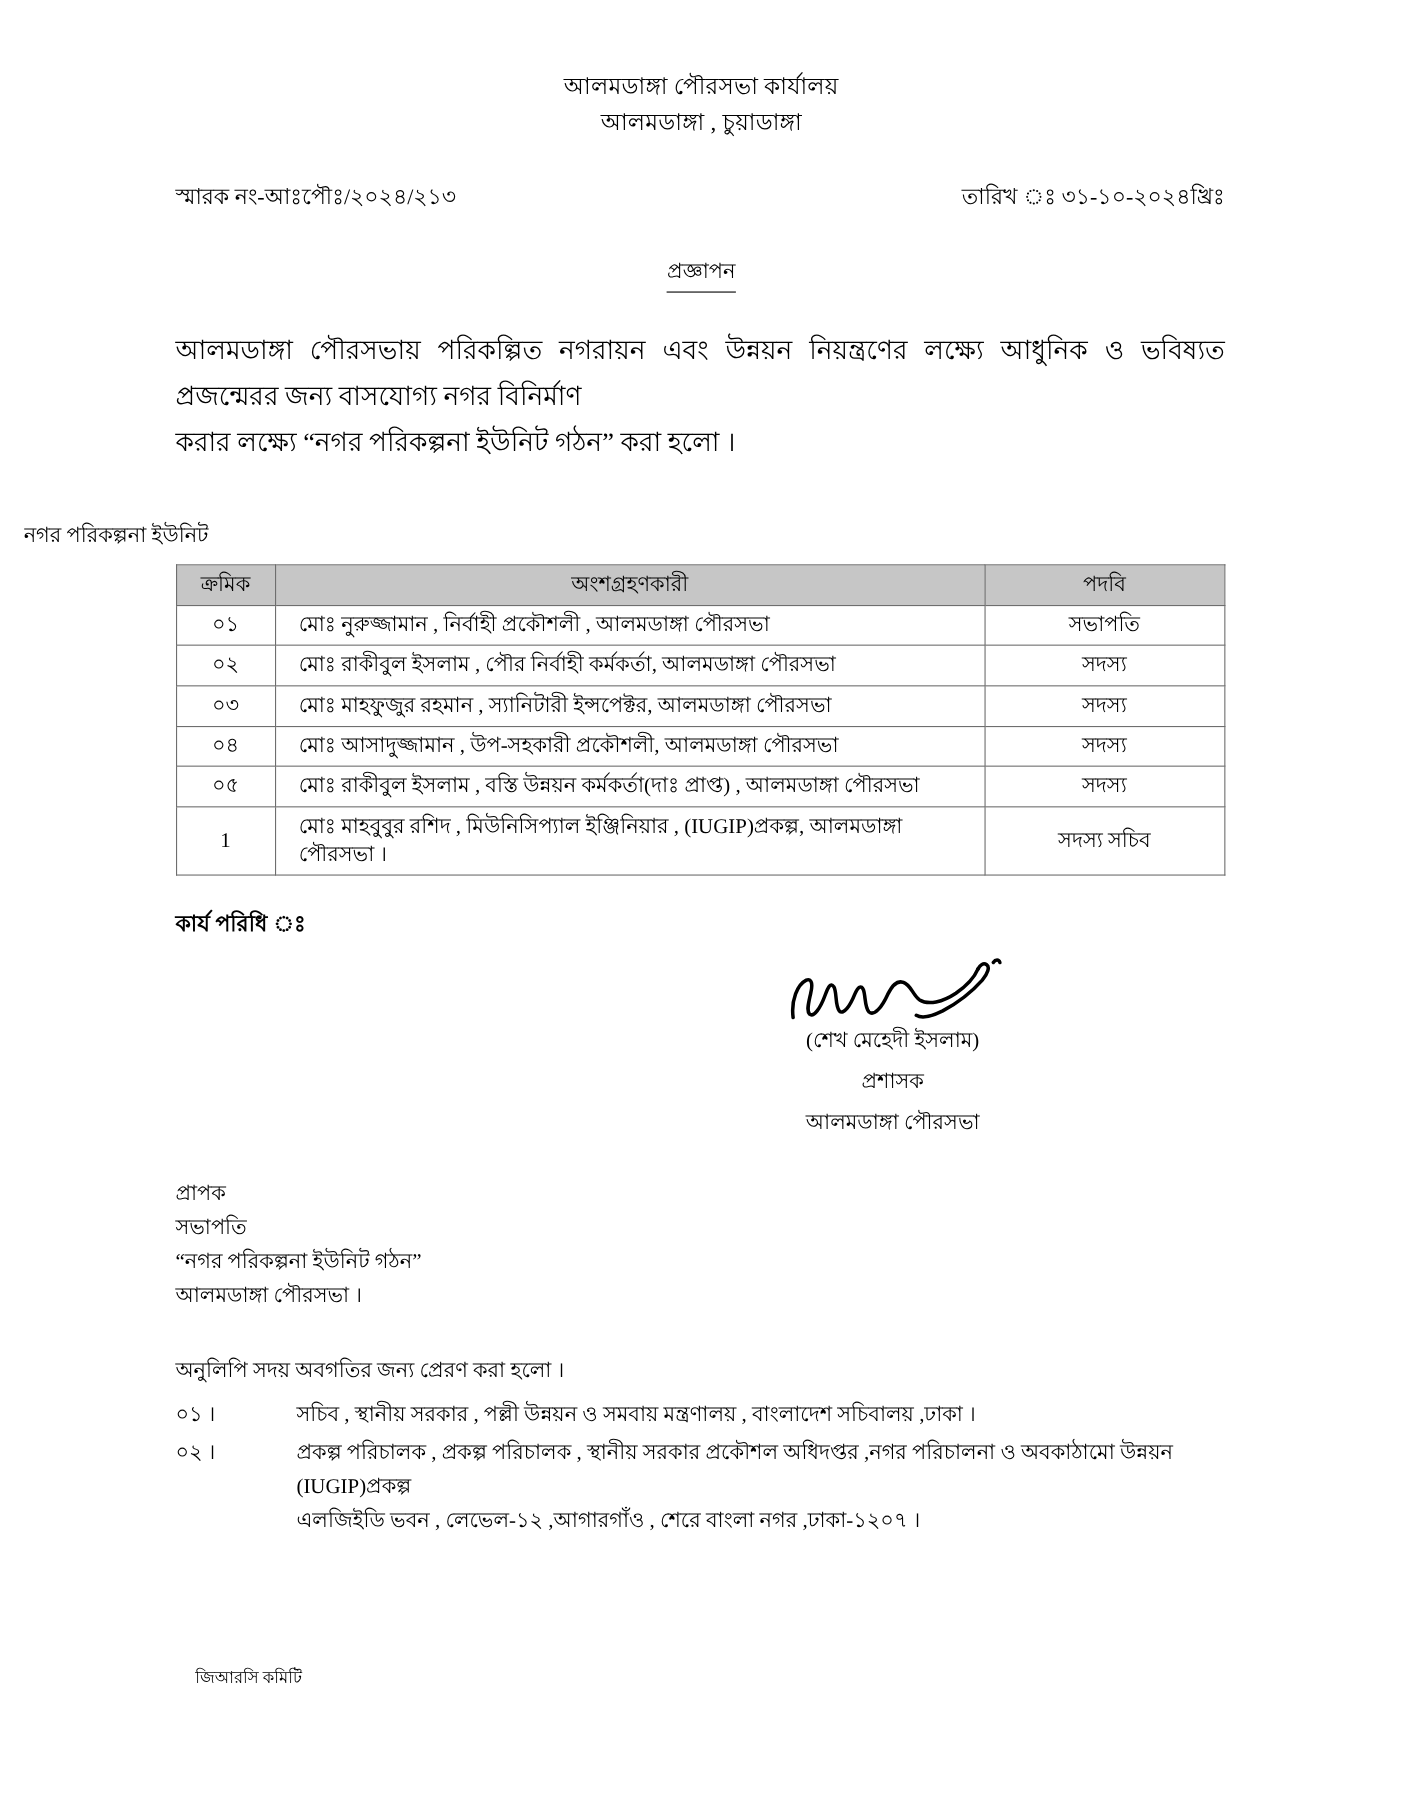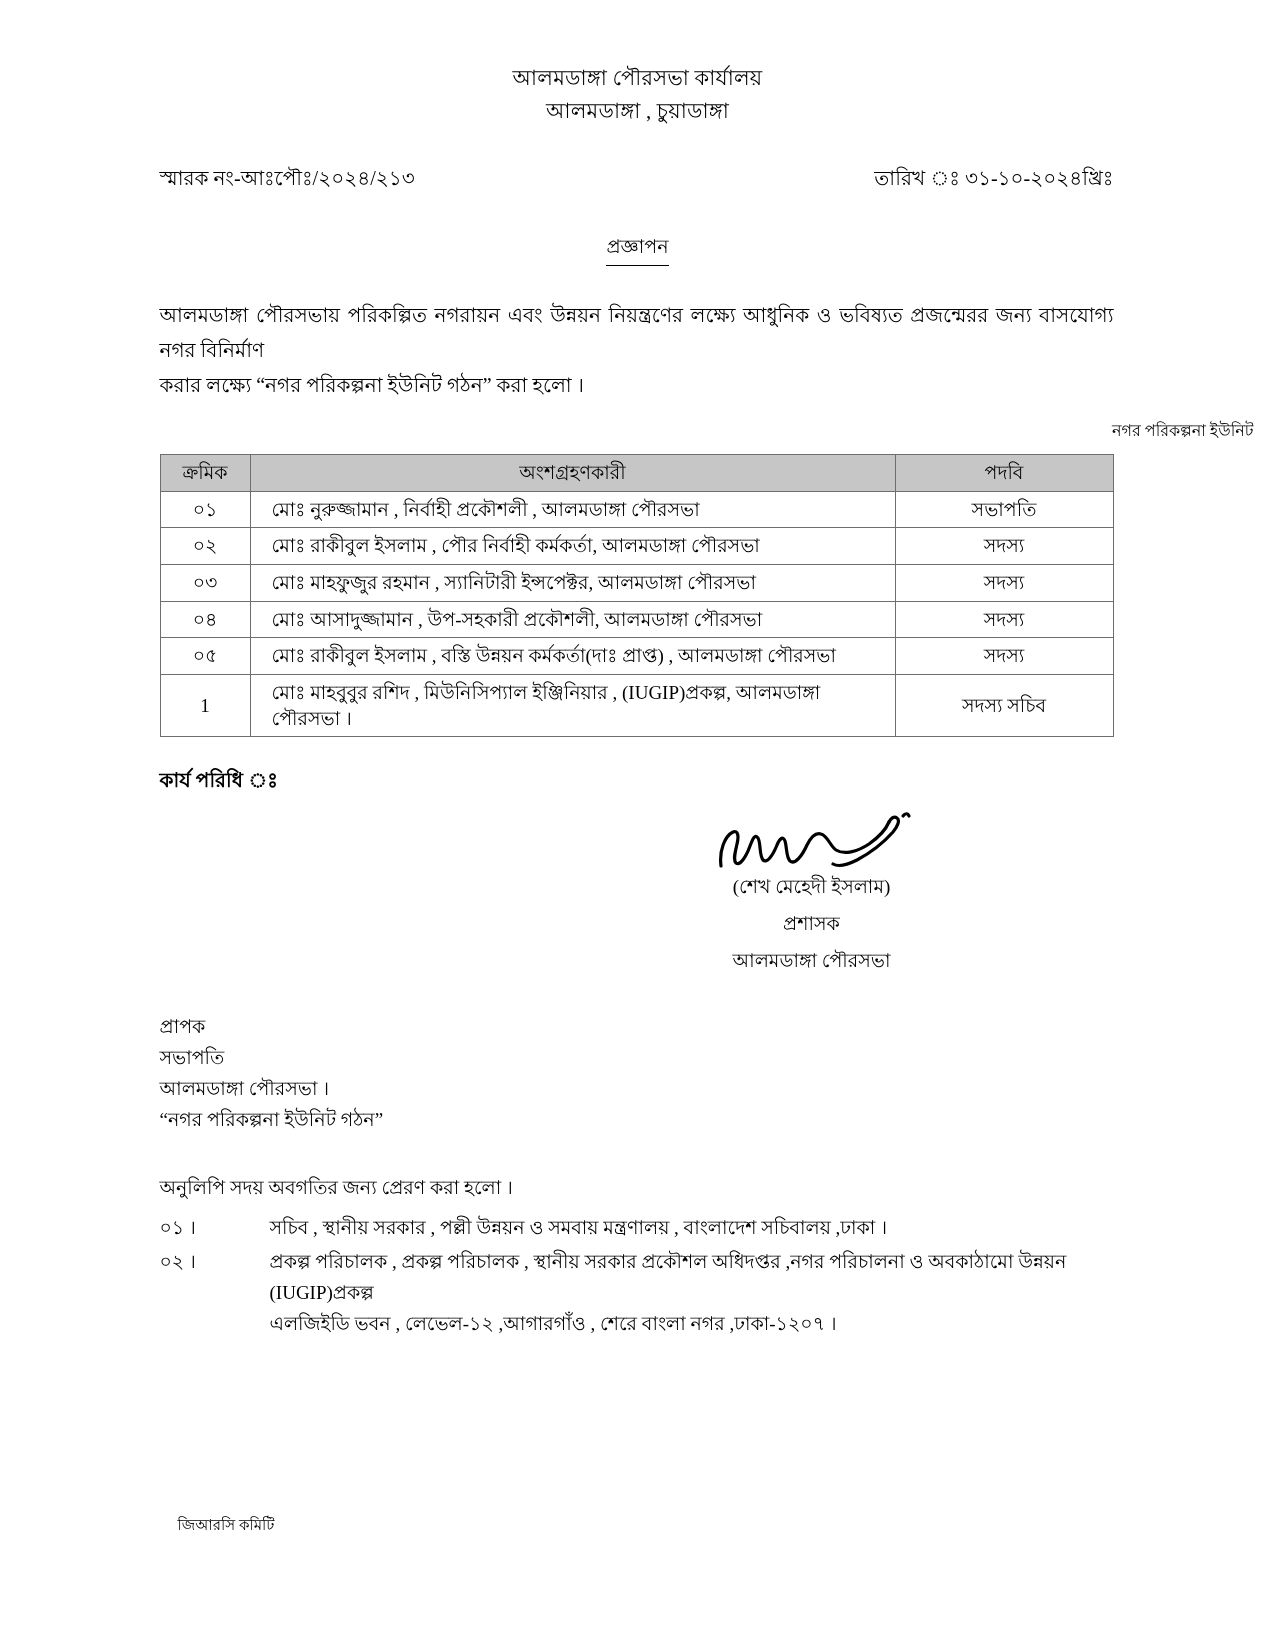--- a/index.html
+++ b/index.html
@@ -55,32 +55,32 @@
   .notif-heading {
     font-size: 19px;
     border-bottom: 1px solid #000;
     padding-bottom: 1px;
     display: inline-block;
   }
 
   
   .body-para {
     margin: 32px 140px 0 138px;
-    font-size: 20px;
+    font-size: 24px;
     line-height: 1.75;
     text-align: justify;
     text-justify: inter-word;
   }
   .body-para .ln2 { display: block; }
 
   
   .table-caption {
-    text-align: right;
-    font-size: 16px;
-    margin-top: 15px;
+    text-align: left;
+    font-size: 19px;
+    margin-top: 48px;
   }
   table.unit-table {
     border-collapse: collapse;
     margin: 9px 140px 0 138px;
     width: calc(100% - 278px);
     table-layout: fixed;
   }
   table.unit-table th,
   table.unit-table td {
     border: 1px solid #6e6e6e;
@@ -261,22 +261,22 @@
       </svg>
     </div>
     <div class="sig-name">(শেখ মেহেদী ইসলাম)</div>
     <div class="sig-designation">প্রশাসক</div>
     <div class="sig-org">আলমডাঙ্গা পৌরসভা</div>
   </div>
 
   <div class="recipient-block">
     <div>প্রাপক</div>
     <div>সভাপতি</div>
+    <div>“নগর পরিকল্পনা ইউনিট গঠন”</div>
     <div>আলমডাঙ্গা পৌরসভা ।</div>
-    <div>“নগর পরিকল্পনা ইউনিট গঠন”</div>
   </div>
 
   <div class="copy-block">
     <div class="copy-intro">অনুলিপি সদয় অবগতির জন্য প্রেরণ করা হলো ।</div>
     <div class="copy-list">
       <div class="copy-item">
         <span class="num">০১ ।</span>
         <span class="txt">সচিব , স্থানীয় সরকার , পল্লী উন্নয়ন ও সমবায় মন্ত্রণালয় , বাংলাদেশ সচিবালয় ,ঢাকা ।</span>
       </div>
       <div class="copy-item">

